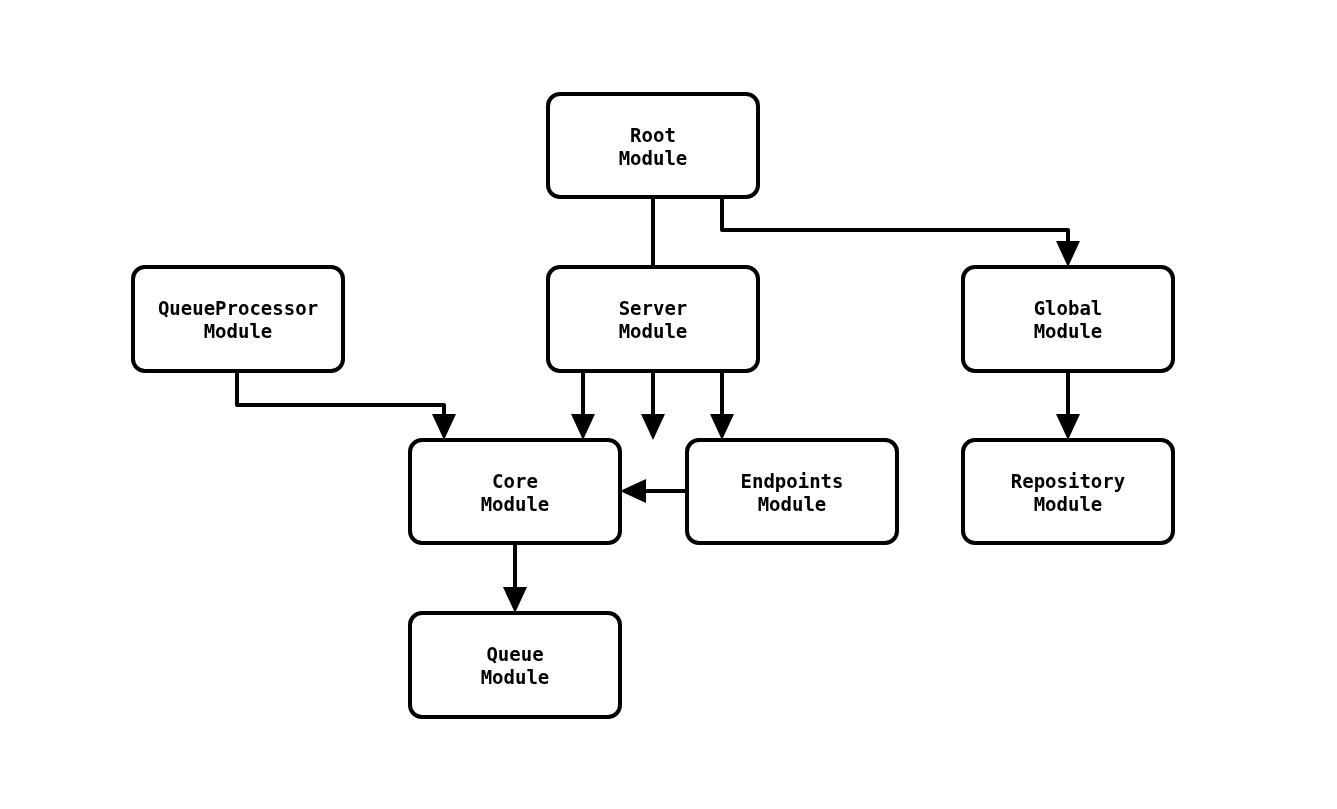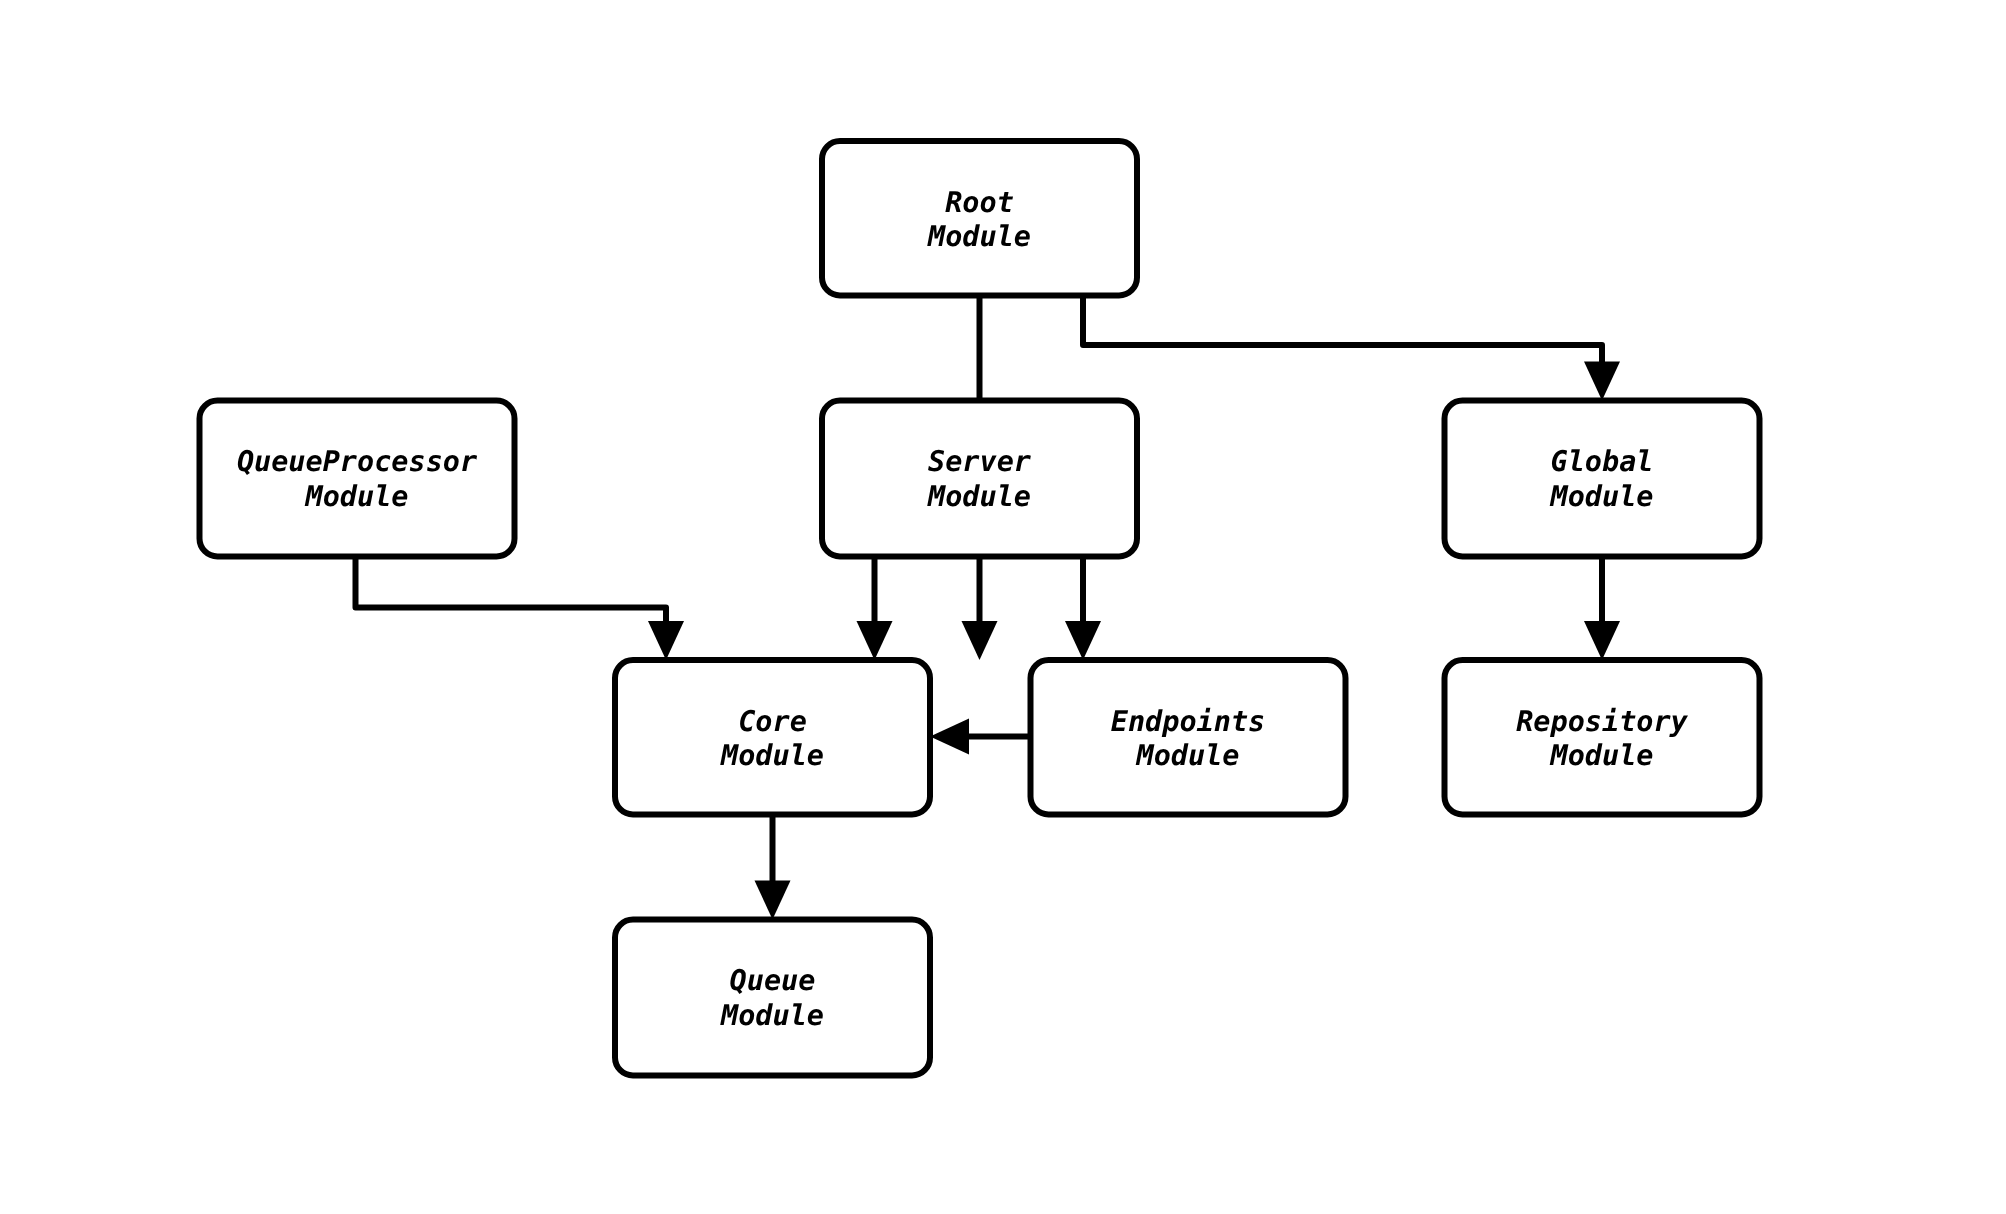--- a/index.html
+++ b/index.html
@@ -12,21 +12,20 @@
     width: 1337px;
     height: 809px;
     overflow: hidden;
     font-family: "DejaVu Sans Mono", "Liberation Mono", monospace;
   }
   #diagram-root {
     position: relative;
     width: 1087px;
     height: 809px;
     background: #ffffff;
-    font-style: italic;
   }
   svg#graph {
     position: absolute;
     top: 0;
     left: 0;
     width: 1337px;
     height: 809px;
     display: block;
   }
   .node-box {

